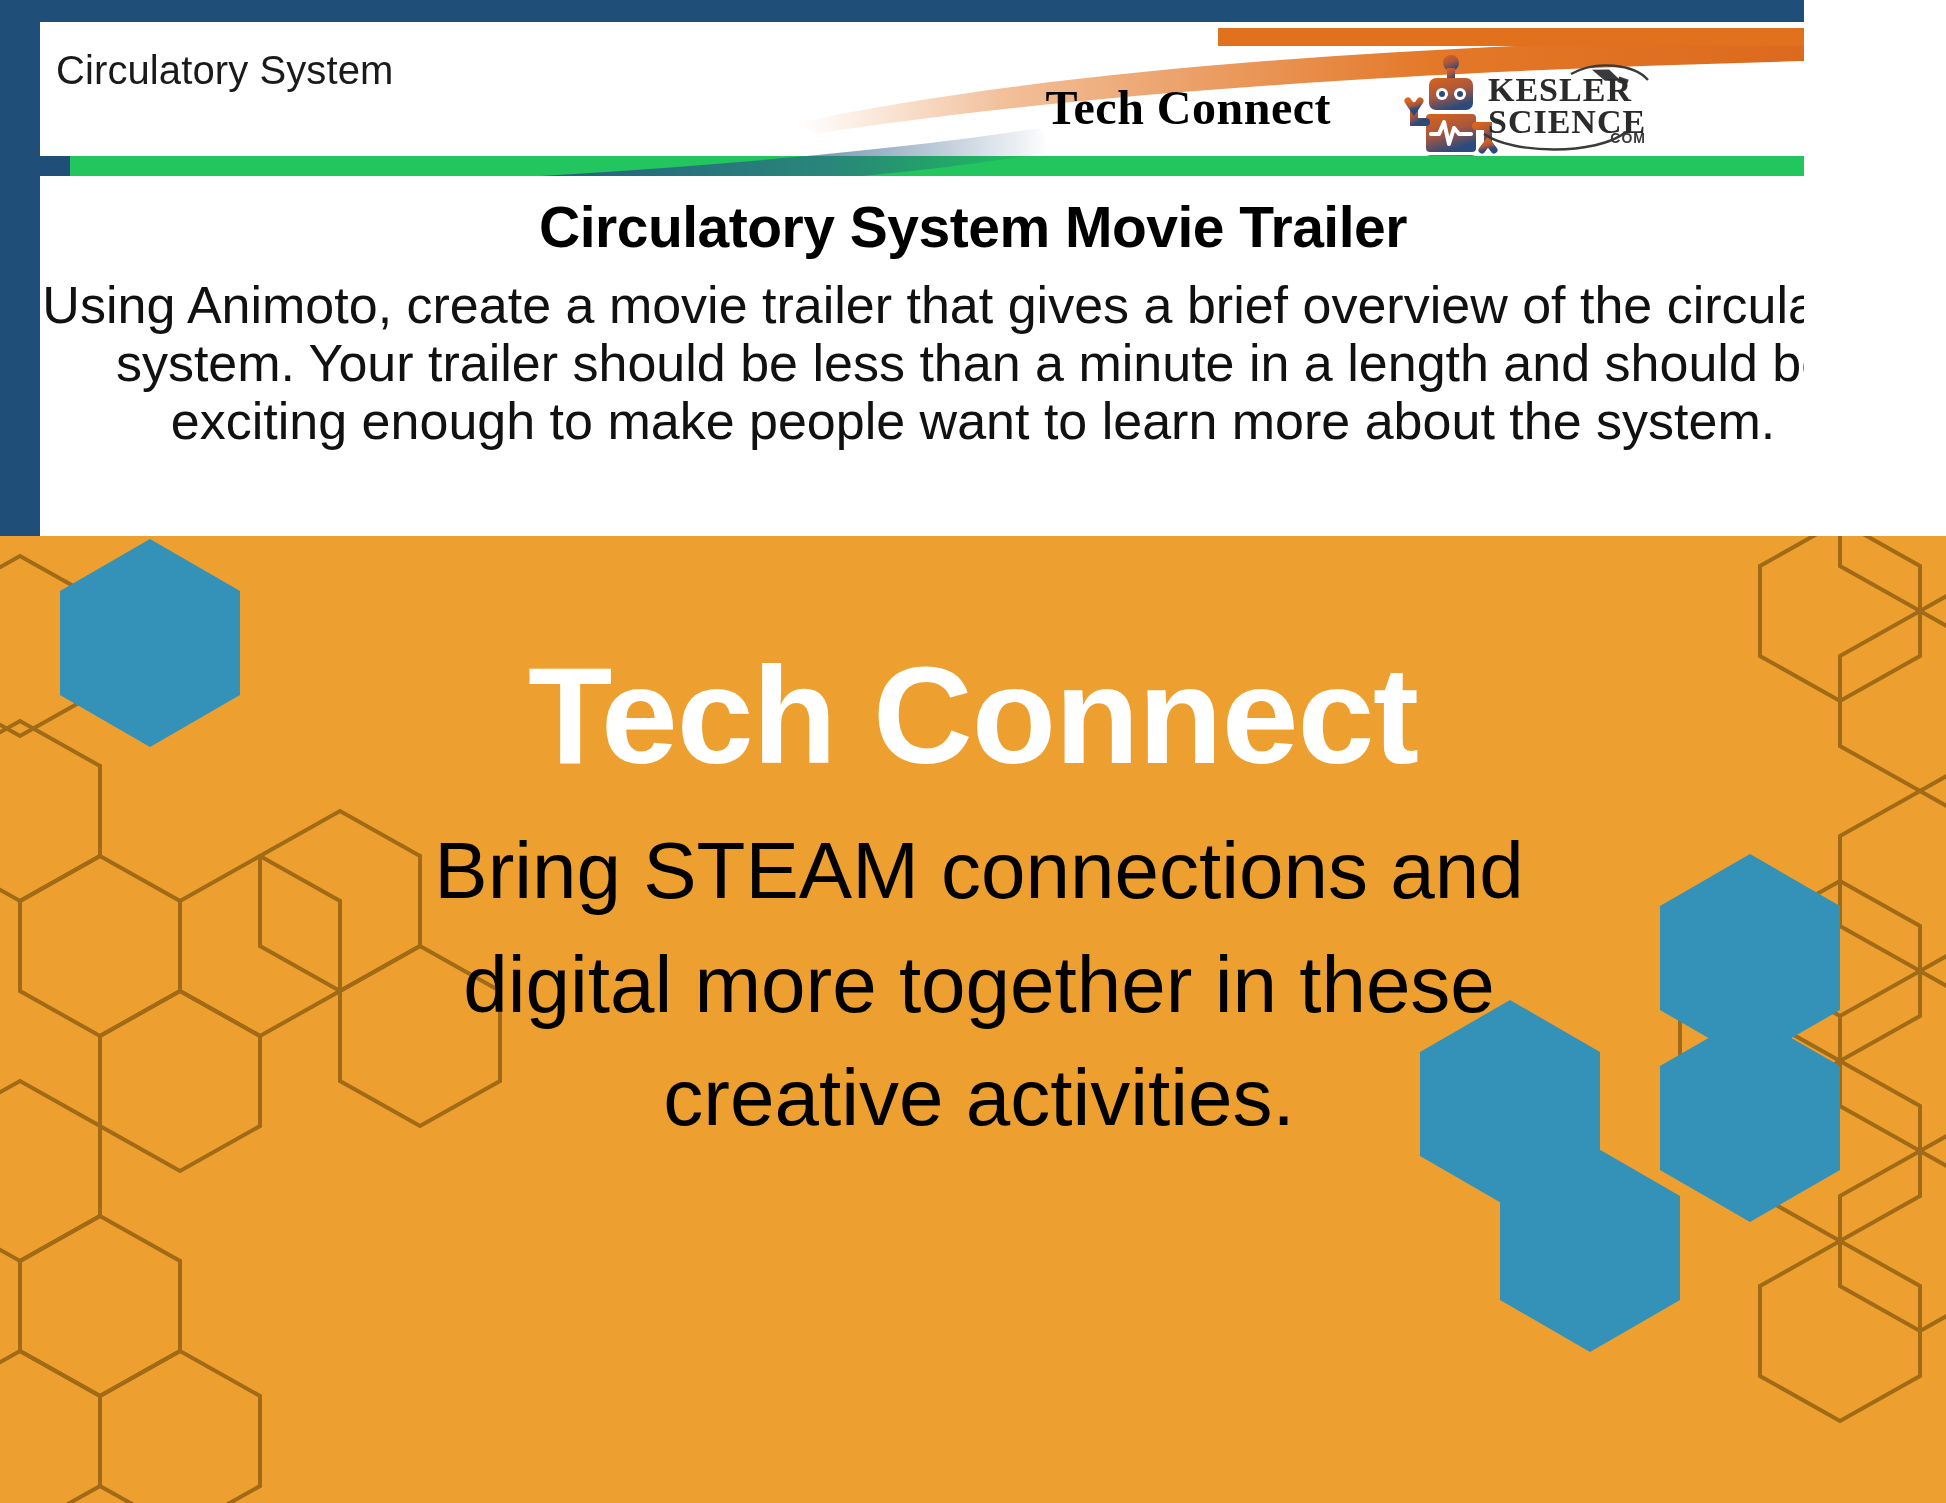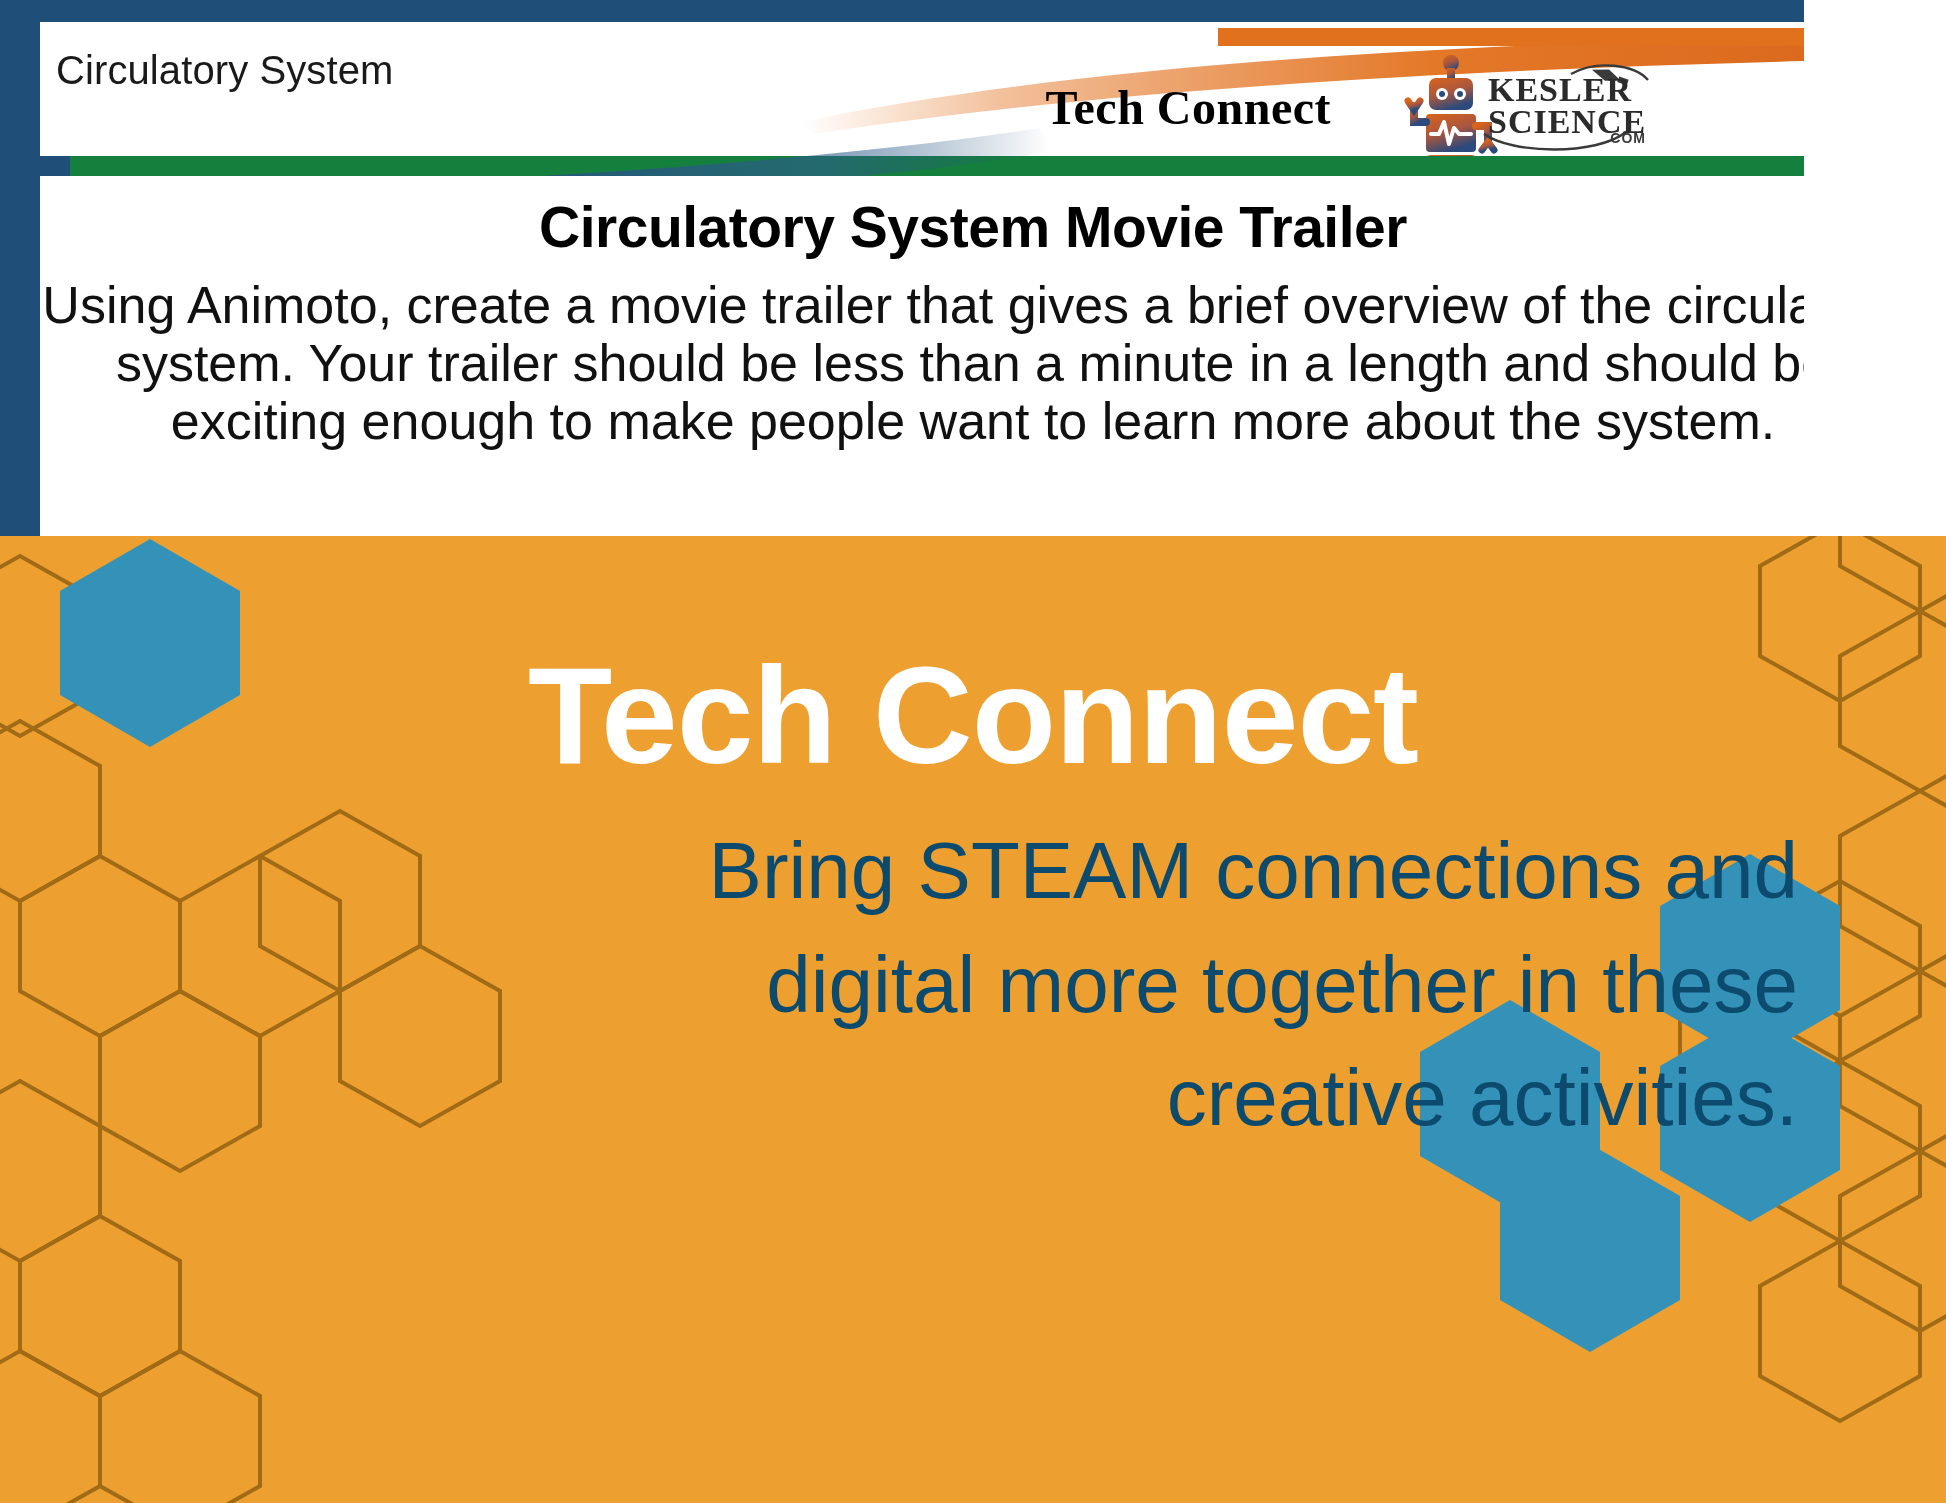--- a/index.html
+++ b/index.html
@@ -17,21 +17,21 @@
     overflow: hidden;
     background: #ffffff;
   }
 
   
   .top-section {
     position: absolute;
     left: 0; top: 0;
     width: 1804px;
     height: 536px;
-    background: #15803d;
+    background: #22c55e;
     overflow: hidden;
   }
   
   .blue-rail {
     position: absolute;
     left: 0; top: 0;
     width: 40px;
     height: 536px;
     background: #1f4e79;
   }
@@ -217,22 +217,22 @@
     color: #ffffff;
     font-size: 138px;
     font-weight: bold;
     letter-spacing: -1px;
     line-height: 1;
   }
   .tc-sub {
     position: absolute;
     left: 160px; right: 148px;
     top: 278px;
-    text-align: right;
-    color: #0c4a6e;
+    text-align: center;
+    color: #000000;
     font-size: 80px;
     line-height: 1.42;
     font-weight: 300;
   }
   .tc-sub-line { display: block; }
 </style>
 </head>
 <body>
 
 <div id="slide">

